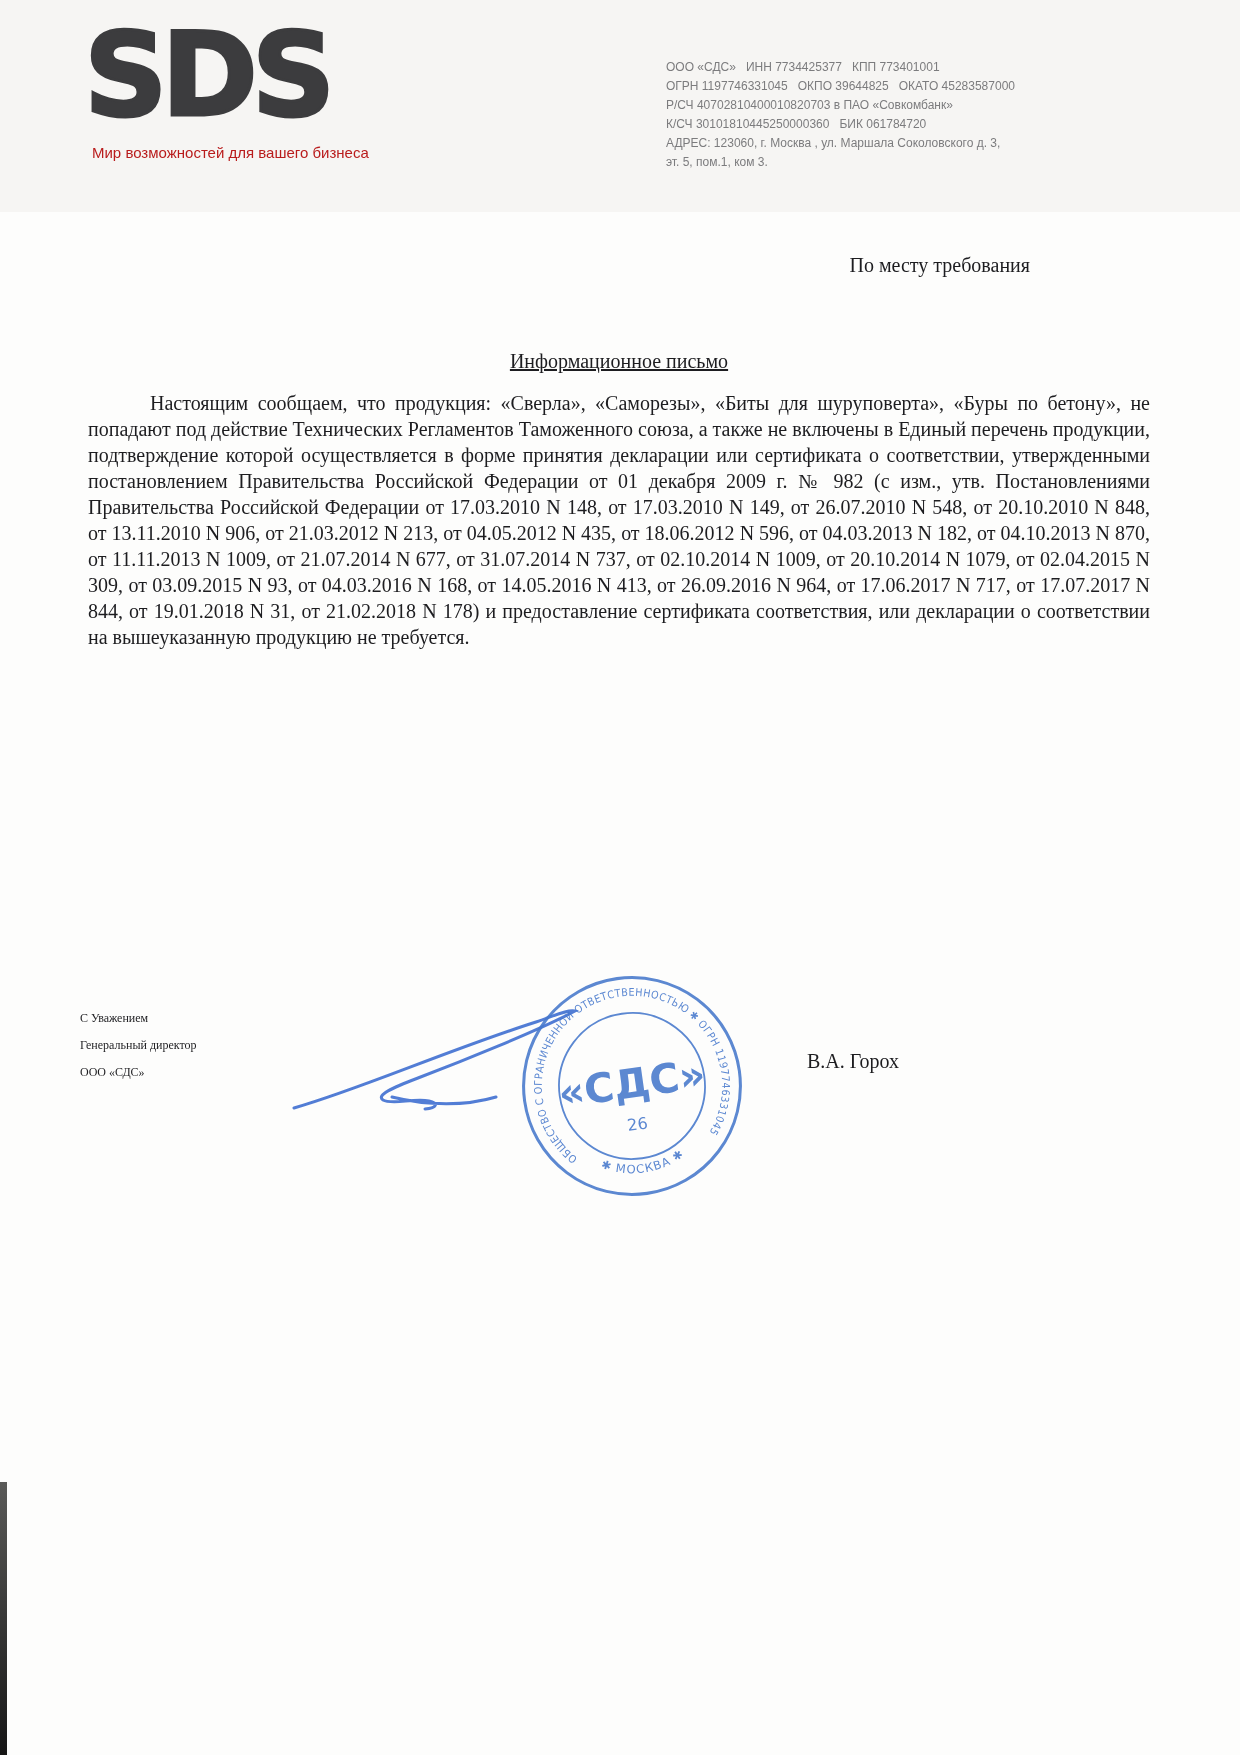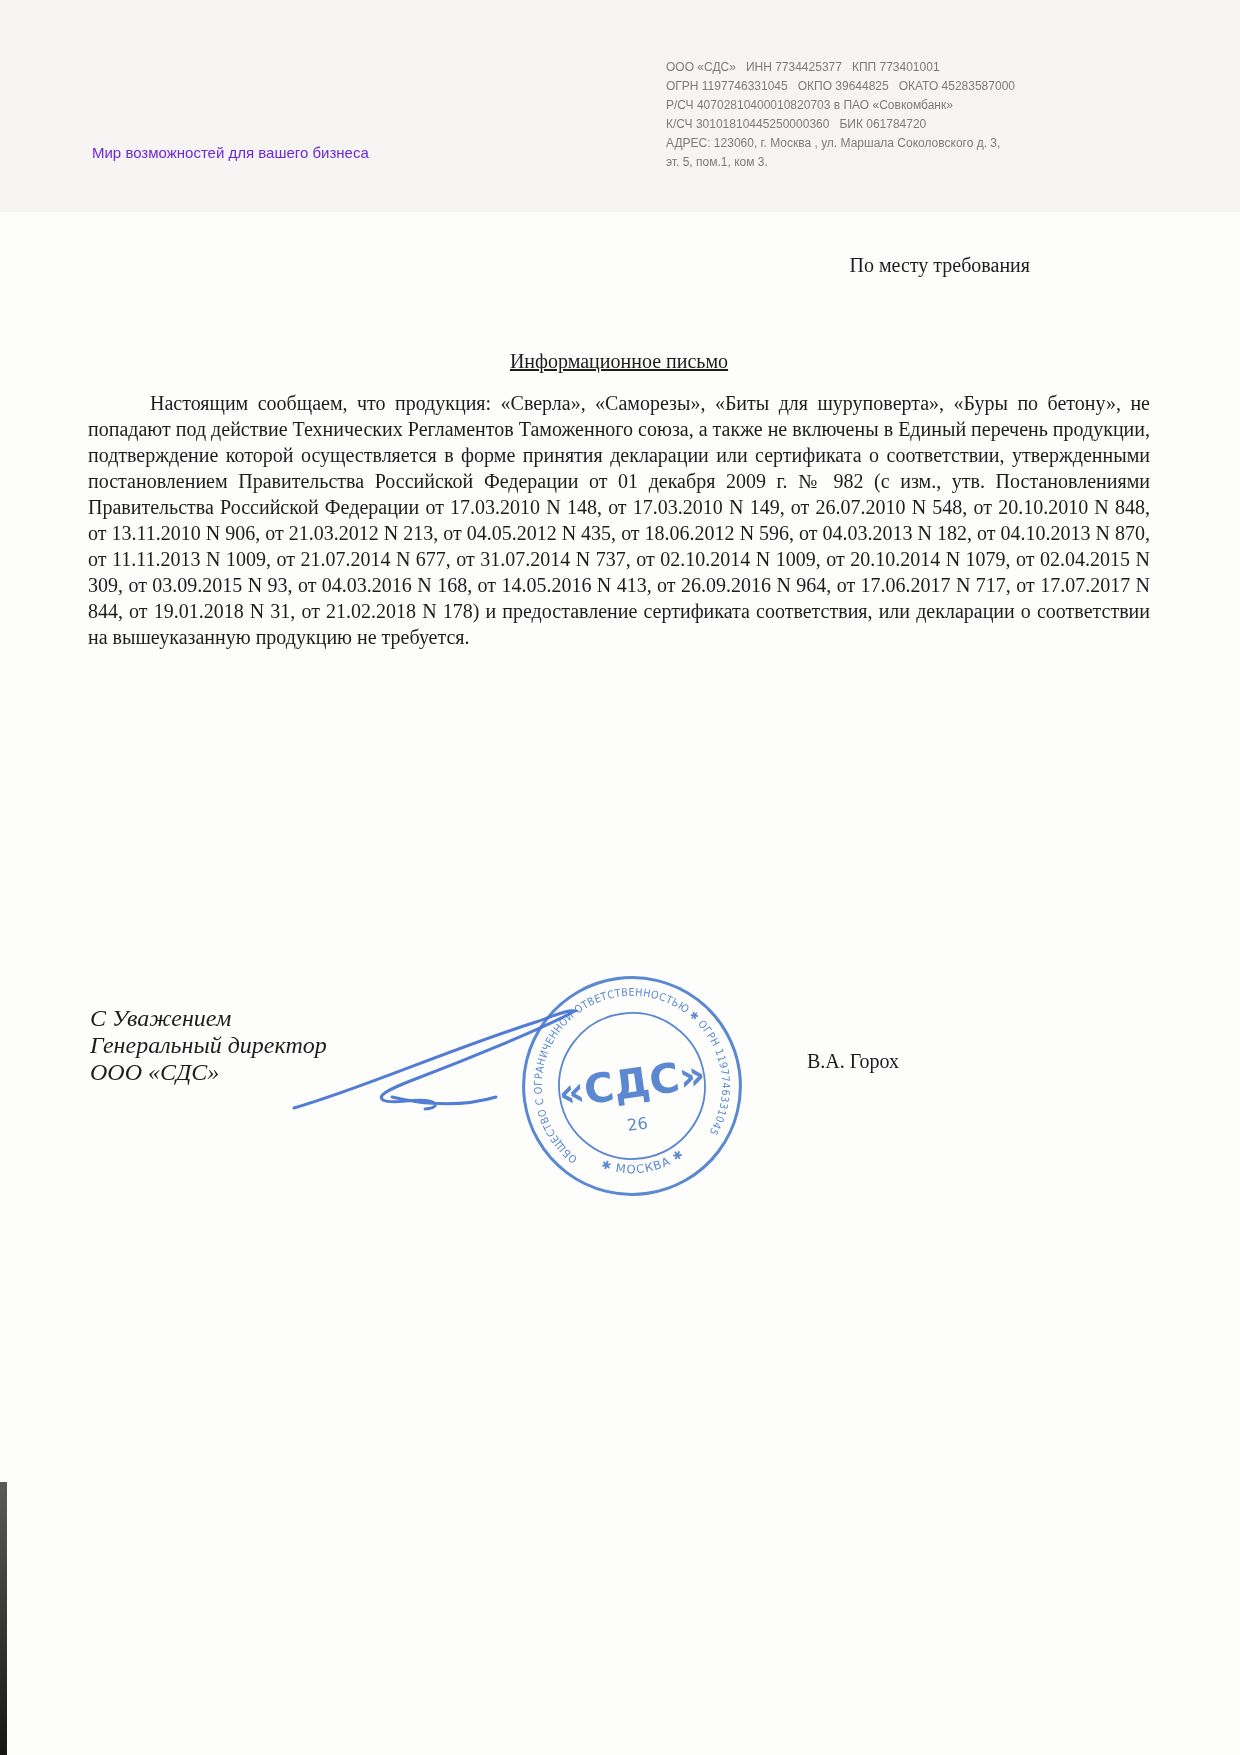--- a/index.html
+++ b/index.html
@@ -20,21 +20,21 @@
   .logo {
     position:absolute; left:84px; top:14px;
     font-family:"DejaVu Sans", sans-serif;
     font-weight:800; font-size:116px; line-height:1.05;
     letter-spacing:-6px; color:#3c3c3e;
     -webkit-text-stroke:3px #3c3c3e;
   }
   .tagline {
     position:absolute; left:92px; top:144px;
     font-family:"Liberation Sans", sans-serif;
-    font-size:15px; color:#6d28d9;
+    font-size:15px; color:#b91c1c;
   }
   .company-details {
     position:absolute; left:666px; top:58px; width:420px;
     font-family:"Liberation Sans", sans-serif;
     font-size:12px; line-height:19px; color:#7c7c7e;
   }
   .details-line { white-space:pre-wrap; }
 
   
   .letter-body {
@@ -43,21 +43,21 @@
   }
   .addressee { text-align:right; padding-right:120px; padding-top:12px; }
   .reference { text-align:right; padding-right:112px; margin-top:18px; }
   .letter-title { text-align:center; margin-top:70px;text-decoration:underline; }
   .para { text-align:justify; }
   .para-1 { margin-top:16px; text-indent:62px; }
   .para-2 { margin-top:24px; }
 
   
   .sig-section { position:absolute; left:0; top:960px; width:1240px; height:560px; }
-  .closing { position:absolute; left:90px; top:45px; font-size:24px; line-height:27px;font-style:italic; }
+  .closing { position:absolute; left:80px; top:45px; font-size:12px; line-height:27px; }
   .director-name { position:absolute; left:807px; top:90px; font-size:20px; }
 
   .signature-svg { position:absolute; left:288px; top:36px; width:330px; height:130px; }
   .stamp-wrap {
     position:absolute; left:518px; top:12px; width:228px; height:228px;
     transform:rotate(-8deg); opacity:0.88;
   }
   .stamp-wrap svg { width:100%; height:100%; }
   .stamp-text { font-family:"DejaVu Sans", sans-serif; }
 
@@ -66,20 +66,21 @@
     position:absolute; left:0; top:1482px; width:7px; height:273px;
     background:linear-gradient(to bottom,#5a5a58,#161616);
   }
 </style>
 </head>
 <body>
 
 <div class="page">
 
   <div class="letterhead">
+    <div class="logo">SDS</div>
     <div class="tagline">Мир возможностей для вашего бизнеса</div>
     <div class="company-details">
       <div class="details-line">ООО «СДС»   ИНН 7734425377   КПП 773401001</div>
       <div class="details-line">ОГРН 1197746331045   ОКПО 39644825   ОКАТО 45283587000</div>
       <div class="details-line">Р/СЧ 40702810400010820703 в ПАО «Совкомбанк»</div>
       <div class="details-line">К/СЧ 30101810445250000360   БИК 061784720</div>
       <div class="details-line">АДРЕС: 123060, г. Москва , ул. Маршала Соколовского д. 3,</div>
       <div class="details-line">эт. 5, пом.1, ком 3.</div>
     </div>
   </div>

